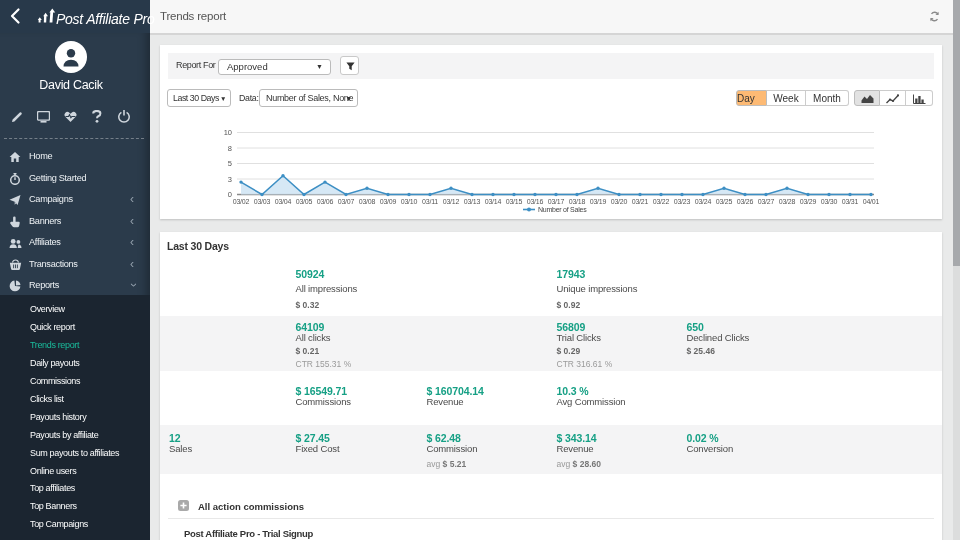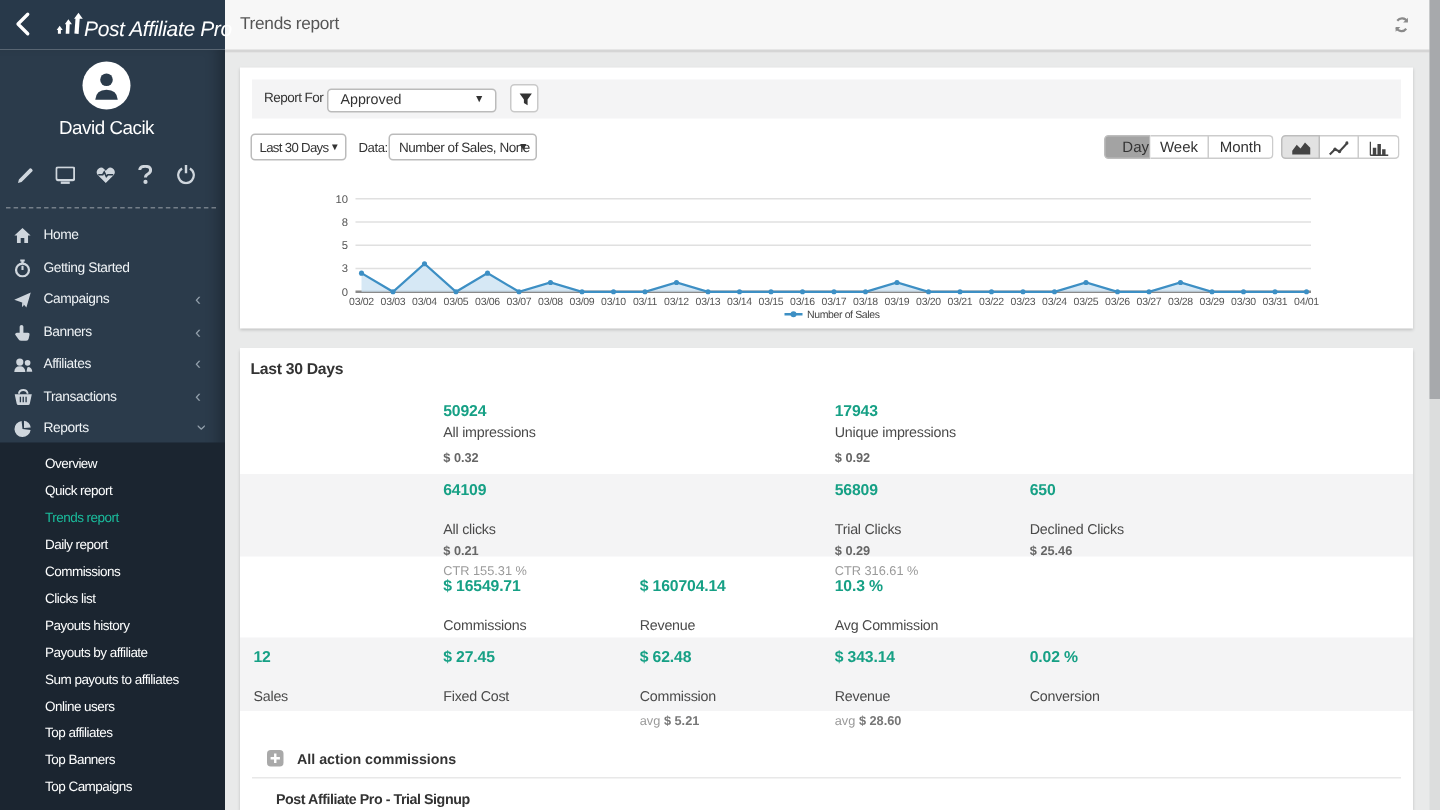--- a/index.html
+++ b/index.html
@@ -13,21 +13,21 @@
 #header .title { position:absolute; left:10px; top:10px; font-size:11.5px; color:#555; letter-spacing:-0.2px; }
 #sidebar { left:0; top:33px; width:150px; height:507px; background:#2b3b4b; box-shadow:inset -9px 0 9px -5px rgba(0,0,0,0.28); }
 #submenu-bg { left:0; top:295px; width:150px; height:245px; background:#1b2530; z-index:1;}
 .sb { z-index:2; }
 
 
 .card { position:absolute; left:160px; width:782px; background:#fff; box-shadow:0 1px 2px rgba(0,0,0,0.18); }
 
 
 .num { font-size:10.5px; font-weight:bold; color:#16a085; line-height:11px; letter-spacing:-0.1px; white-space:nowrap; }
-.lbl { font-size:9.5px; color:#4a4a4a; line-height:10px; margin-top:16px; letter-spacing:-0.15px; white-space:nowrap;}
+.lbl { font-size:9.5px; color:#4a4a4a; line-height:10px; margin-top:0; letter-spacing:-0.15px; white-space:nowrap;}
 .sub { font-size:8.5px; font-weight:bold; color:#666; line-height:10px; margin-top:3px;}
 .ctr { font-size:8.5px; color:#9a9a9a; line-height:10px; margin-top:2.5px; white-space:nowrap;}
 .cell { position:absolute; top:0; }
 .selbox { position:absolute; background:#fff; border:1px solid #bbb; border-radius:3px; font-size:9.5px; color:#333; white-space:nowrap; }
 .mi { position:absolute; left:0; width:150px; height:21.5px; z-index:3; }
 .mi .ic { position:absolute; left:9px; top:5px; }
 .mi span { position:absolute; left:29px; top:5px; font-size:9.2px; color:#eef2f5; letter-spacing:-0.3px; white-space:nowrap; }
 .mi .ch { position:absolute; right:16px; top:3px; color:#93a0ac; font-size:12px; font-style:normal; }
 .si { position:absolute; left:30px; font-size:9px; color:#fdfefe; z-index:3; letter-spacing:-0.35px; white-space:nowrap; }
 </style>
@@ -146,21 +146,21 @@
       <path d="M5.4 0.6 A5.4 5.4 0 1 0 11.4 6.6 L6 6 Z" fill="#cfd6dd"></path>
       <path d="M7 0.5 A5.4 5.4 0 0 1 11.5 5 L7 5.4 Z" fill="#cfd6dd"></path>
     </svg>
     <span>Reports</span>
     <i class="ch" style="transform:rotate(-90deg); right:15px;">‹</i>
   </div>
 
 <div class="si" style="top:304.4px;">Overview</div>
 <div class="si" style="top:322.3px;">Quick report</div>
 <div class="si" style="top:340.2px; color:#1abc9c;">Trends report</div>
-<div class="si" style="top:358.1px;">Daily report</div>
+<div class="si" style="top:358.1px;">Daily payouts</div>
 <div class="si" style="top:376px;">Commissions</div>
 <div class="si" style="top:393.9px;">Clicks list</div>
 <div class="si" style="top:411.8px;">Payouts history</div>
 <div class="si" style="top:429.7px;">Payouts by affiliate</div>
 <div class="si" style="top:447.6px;">Sum payouts to affiliates</div>
 <div class="si" style="top:465.5px;">Online users</div>
 <div class="si" style="top:483.4px;">Top affiliates</div>
 <div class="si" style="top:501.3px;">Top Banners</div>
 <div class="si" style="top:519.2px;">Top Campaigns</div>
 
@@ -173,21 +173,21 @@
   <svg style="position:absolute; left:4.5px; top:4.5px;" width="9" height="9" viewBox="0 0 11 11">
         <path d="M0.5 0.5 H10.5 L7 5.2 V10 L4 8.2 V5.2 Z" fill="#333"></path>
       </svg>
  </div>
 
  <div class="selbox" style="left:7px; top:44px; width:64px; height:18px; line-height:16px; padding-left:5px; font-size:8.8px; letter-spacing:-0.45px;">Last 30 Days<span style="position:absolute; right:4px; top:1px; font-size:6.5px; color:#333;">▼</span></div>
  <div class="abs" style="left:79px; top:48px; font-size:8.8px; letter-spacing:-0.3px; color:#333;">Data:</div>
  <div class="selbox" style="left:99px; top:44px; width:99px; height:18px; line-height:16px; padding-left:6px; font-size:9px; letter-spacing:-0.3px;">Number of Sales, None<span style="position:absolute; right:5px; top:1px; font-size:7px; color:#333;">▼</span></div>
 
  <div class="abs" id="dwm" style="left:576px; top:45px; height:16px; font-size:10px; color:#333;">
-  <div class="abs" style="left:0; top:0; width:31px; height:16px; background:#a3a3a3; border:1px solid #bdbdbd; border-radius:3px 0 0 3px; text-align:right; line-height:15px;">Day</div>
+  <div class="abs" style="left:0; top:0; width:31px; height:16px; background:#fdba74; border:1px solid #bdbdbd; border-radius:3px 0 0 3px; text-align:left; line-height:15px;">Day</div>
   <div class="abs" style="left:31px; top:0; width:39px; height:16px; background:#fff; border:1px solid #ccc; border-left:none; text-align:center; line-height:15px;">Week</div>
   <div class="abs" style="left:70px; top:0; width:43px; height:16px; background:#fff; border:1px solid #ccc; border-left:none; border-radius:0 3px 3px 0; text-align:center; line-height:15px;">Month</div>
  </div>
 
  <div class="abs" id="ctg" style="left:694px; top:45px; height:16px;">
   <div class="abs" style="left:0; top:0; width:26px; height:16px; background:#e2e2e2; border:1px solid #bdbdbd; border-radius:3px 0 0 3px;">
    <svg style="position:absolute; left:6px; top:3px;" width="13" height="10" viewBox="0 0 13 10">
           <path d="M0.5 9 V6.5 L3.5 2.5 L6 5 L9 1 L12.5 4.5 V9 Z" fill="#444"></path>
         </svg>
   </div>

